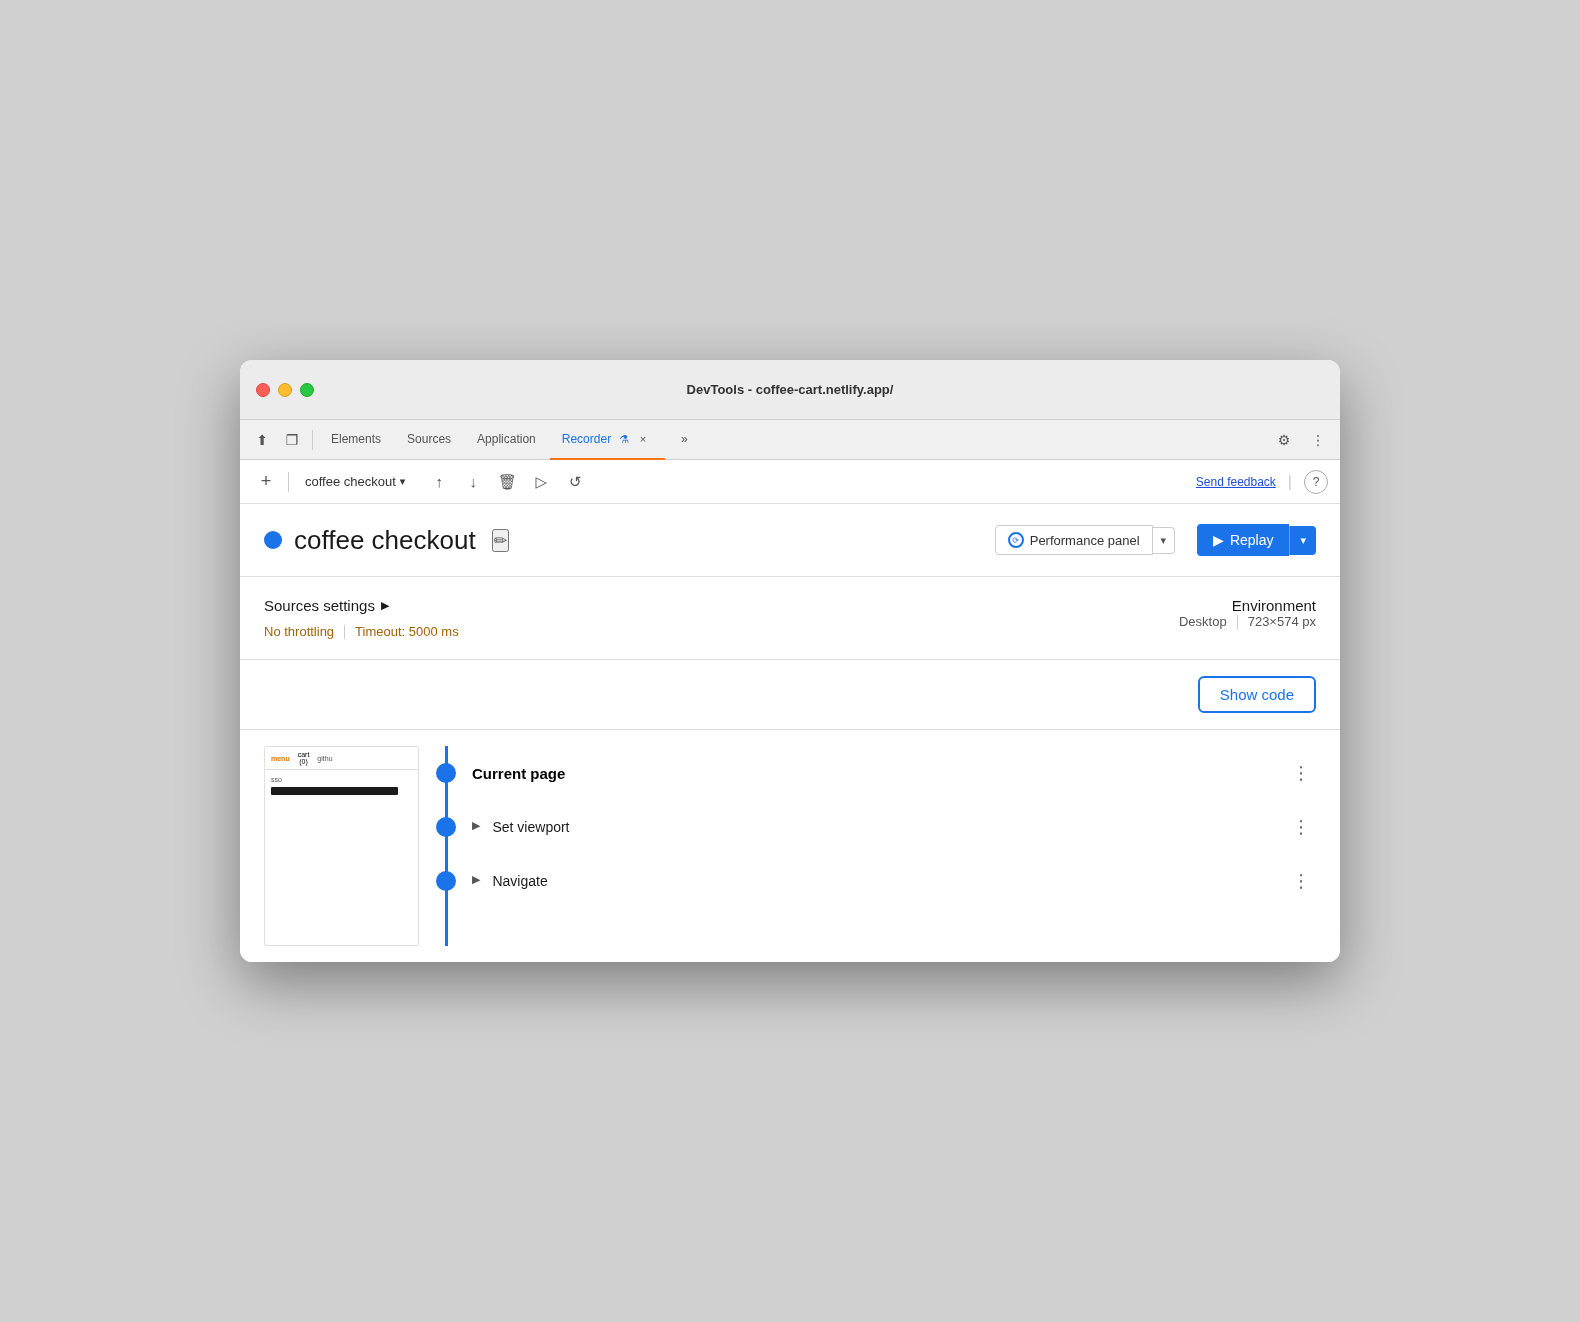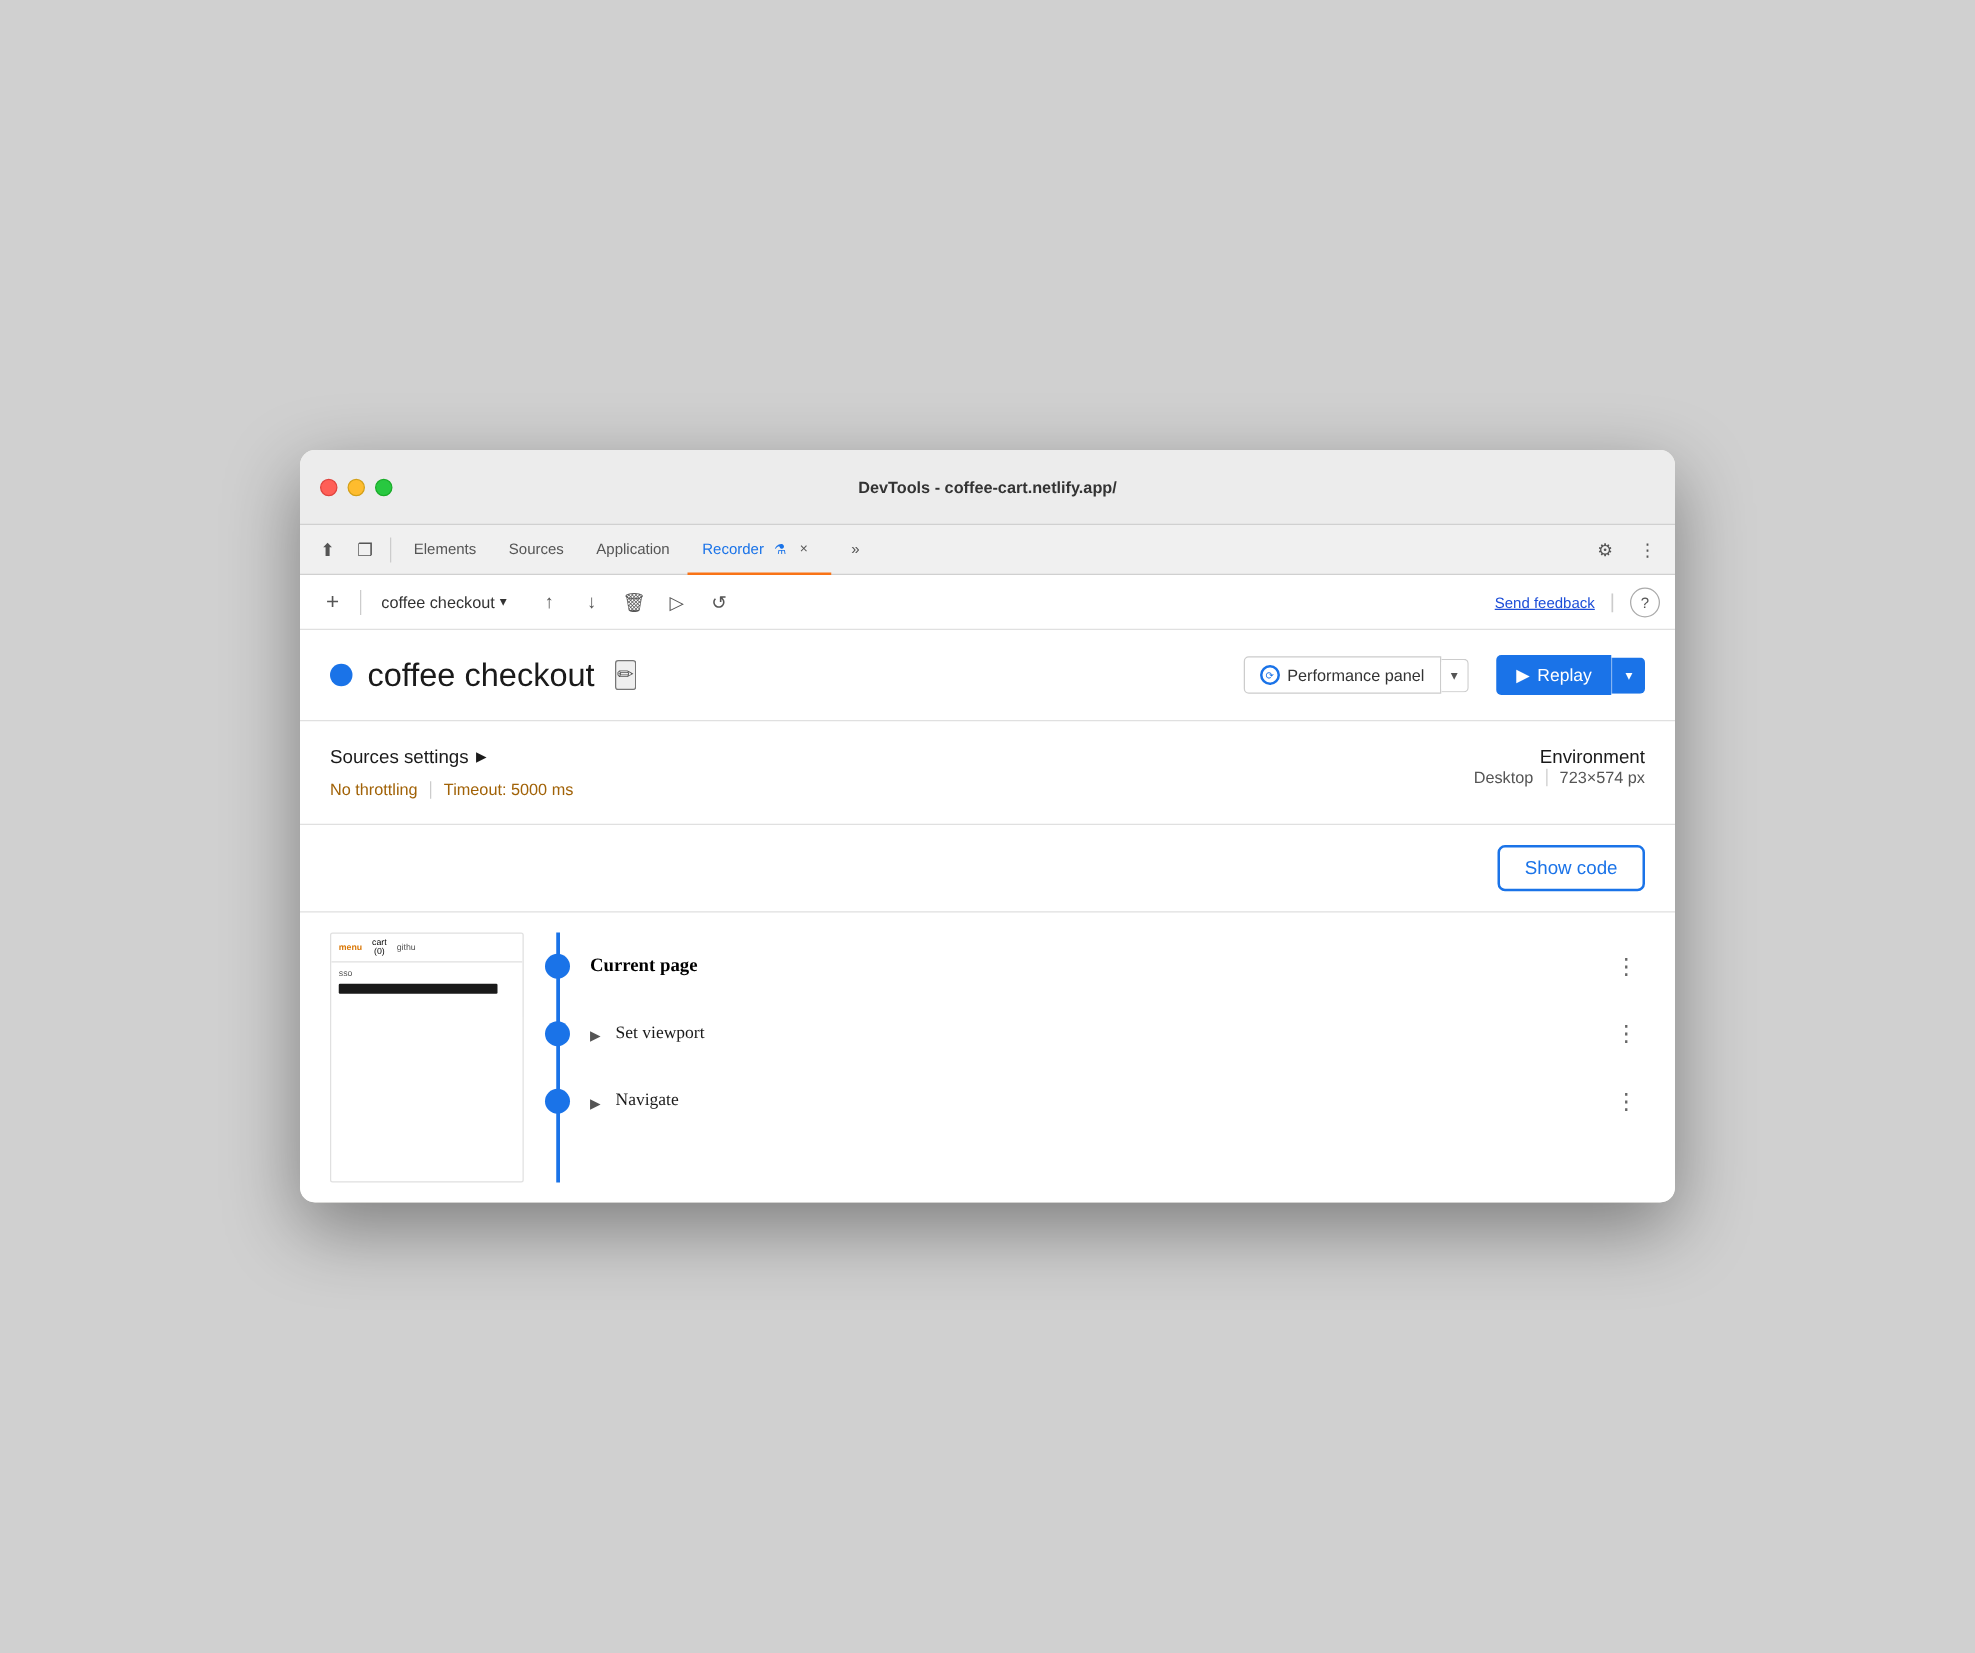--- a/index.html
+++ b/index.html
@@ -426,23 +426,22 @@
       border-radius: 50%;
       background: #1a73e8;
       flex-shrink: 0;
       z-index: 2;
       margin-left: 12px;
       margin-right: 16px;
     }
     .tl-step-content {
       flex: 1;
       display: flex;
-      align-items: flex-end;
+      align-items: flex-start;
       gap: 8px;
-      font-family: Liberation Serif, serif;
     }
     .tl-more-btn {
       color: #666;
       font-size: 18px;
       cursor: pointer;
       padding: 2px 6px;
       border: none;
       background: none;
       border-radius: 4px;
       line-height: 1;

